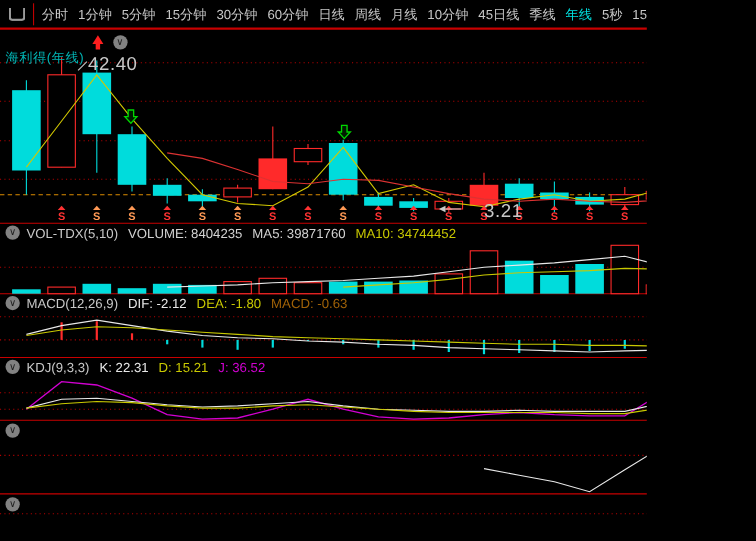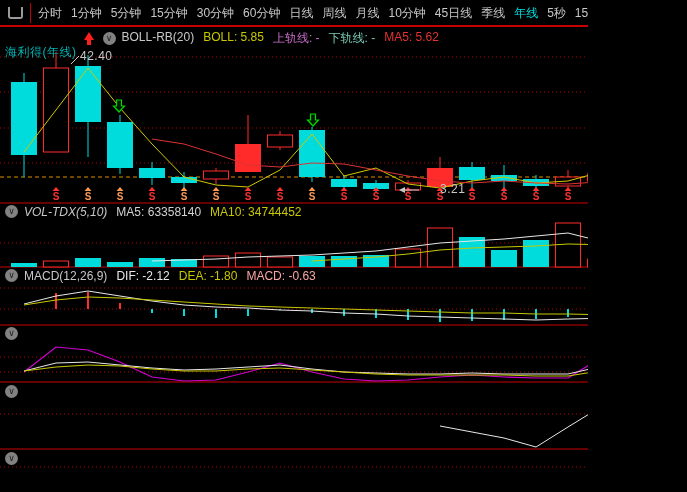--- a/index.html
+++ b/index.html
@@ -12,21 +12,21 @@
   .nav-item{font-size:12px;color:#c8c8c8;margin-right:9px;flex:0 0 auto;cursor:default;white-space:nowrap;}
   .nav-item.sel{color:#00e0e0;}
   .hdr{position:absolute;left:5px;display:flex;align-items:center;font-size:12px;z-index:3;white-space:nowrap;height:15px;}
   .chev{width:13px;height:13px;border-radius:50%;background:#828282;color:#1e1e1e;font-size:9px;line-height:12px;
         text-align:center;margin-right:6px;flex:0 0 auto;}
   .seg{margin-right:9px;}
   .title{color:#00b4b4;margin-right:7px;letter-spacing:0.5px;margin-top:28px;}
   .uparrow{width:0;height:0;border-left:5px solid transparent;border-right:5px solid transparent;
            border-bottom:8px solid #ff1e1e;position:relative;margin-right:9px;top:-3px;}
   .uparrow::after{content:"";position:absolute;left:-2px;top:8px;width:4px;height:5px;background:#ff1e1e;}
-  .annot{position:absolute;z-index:3;font-size:12px;letter-spacing:0.5px;}
+  .annot{position:absolute;z-index:3;font-size:17px;letter-spacing:0.5px;}
   #chart-svg{position:absolute;left:0;top:0;z-index:1;}
 </style>
 </head>
 <body>
 
 <div class="screen">
 
   <div class="nav">
     <span class="winicon"></span>
     <span class="nav-divider"></span>
@@ -193,50 +193,50 @@
       <path d="M 310.5 114 L 315.5 114 L 315.5 120 L 318.5 120 L 313 126 L 307.5 120 L 310.5 120 Z" fill="#001a00" stroke="#00d800" stroke-width="1.2"></path>
       <line x1="71" y1="64" x2="79" y2="56" stroke="#c8c8c8" stroke-width="1"></line>
       <line x1="405" y1="190" x2="419" y2="190" stroke="#c8c8c8" stroke-width="1"></line>
       <path d="M 399 190 L 405 187 L 405 193 Z" fill="#c8c8c8"></path>
     </svg>
 
   <div class="hdr" style="top:31px;">
     <span class="title">海利得(年线)</span>
     <span class="uparrow"></span>
     <span class="chev">∨</span>
-    <span style="display:flex;" id="main-segs">
-        <span class="seg" style="color: rgb(200, 200, 200);">BOLL-RB(20)</span>
-        <span class="seg" style="color: rgb(200, 200, 0);">BOLL: 5.85</span>
-        <span class="seg" style="color: rgb(200, 110, 200);">上轨线: -</span>
-        <span class="seg" style="color: rgb(120, 200, 180);">下轨线: -</span>
-        <span class="seg" style="color: rgb(230, 50, 50);">MA5: 5.62</span>
-      </span>
   </div>
 
   <div class="hdr" style="top:204px;">
     <span class="chev">∨</span>
     <span style="display:flex;" id="vol-segs">
-        <span class="seg" style="color: rgb(200, 200, 200); font-style: italic;">VOL-TDX(5,10)</span>
-        <span class="seg" style="color: rgb(210, 210, 210);">MA5: 63358140</span>
+        <span class="seg" style="color: rgb(200, 200, 200);">VOL-TDX(5,10)</span>
+        <span class="seg" style="color: rgb(210, 210, 210);">VOLUME: 8404235</span>
+        <span class="seg" style="color: rgb(210, 210, 210);">MA5: 39871760</span>
         <span class="seg" style="color: rgb(200, 200, 0);">MA10: 34744452</span>
       </span>
   </div>
 
   <div class="hdr" style="top:268px;">
     <span class="chev">∨</span>
     <span style="display:flex;" id="macd-segs">
         <span class="seg" style="color: rgb(200, 200, 200);">MACD(12,26,9)</span>
         <span class="seg" style="color: rgb(232, 232, 232);">DIF: -2.12</span>
         <span class="seg" style="color: rgb(200, 200, 0);">DEA: -1.80</span>
-        <span class="seg" style="color: #fca5a5;">MACD: -0.63</span>
+        <span class="seg" style="color: #a16207;">MACD: -0.63</span>
       </span>
   </div>
 
   <div class="hdr" style="top:326px;">
     <span class="chev">∨</span>
+    <span style="display:flex;" id="kdj-segs">
+        <span class="seg" style="color: rgb(200, 200, 200);">KDJ(9,3,3)</span>
+        <span class="seg" style="color: rgb(232, 232, 232);">K: 22.31</span>
+        <span class="seg" style="color: rgb(200, 200, 0);">D: 15.21</span>
+        <span class="seg" style="color: rgb(210, 0, 210);">J: 36.52</span>
+      </span>
   </div>
 
   <div class="hdr" style="top:384px;">
     <span class="chev">∨</span>
   </div>
 
   <div class="hdr" style="top:451px;">
     <span class="chev">∨</span>
   </div>
 

